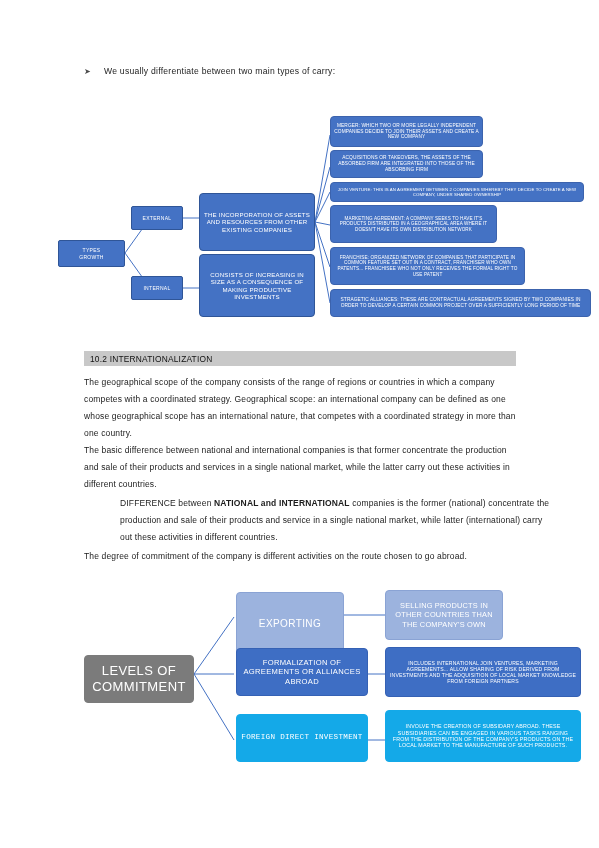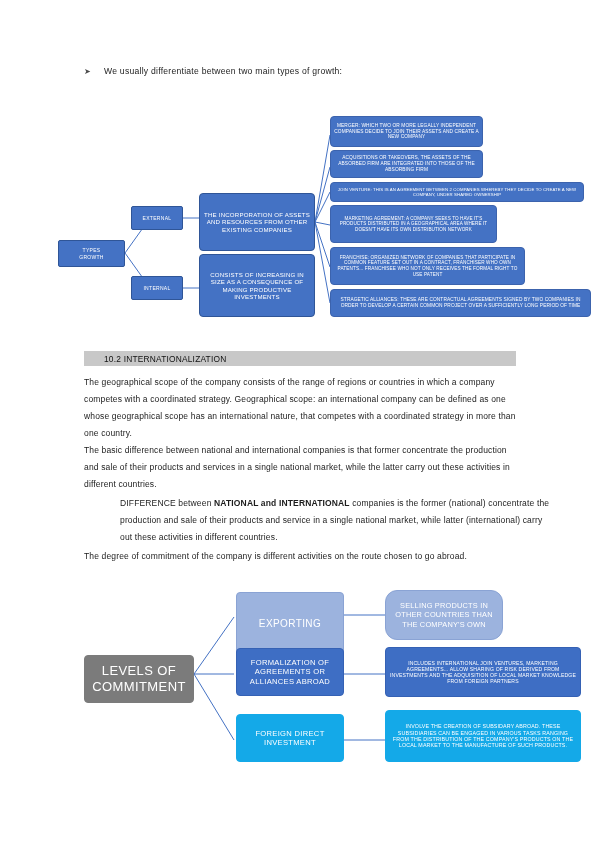--- a/index.html
+++ b/index.html
@@ -38,21 +38,21 @@
     left: 84px;
     top: 351px;
     width: 432px;
     height: 15px;
     background: #c8c8c8;
     font-size: 8.4px;
     letter-spacing: .2px;
     color: #111;
     display: flex;
     align-items: center;
-    padding-left: 20px;
+    padding-left: 6px;
     box-sizing: border-box;
   }
 
   .para {
     position: absolute;
     left: 84px;
     width: 434px;
     font-size: 8.5px;
     line-height: 17px;
     letter-spacing: .15px;
@@ -93,21 +93,21 @@
   svg.connectors line, svg.connectors path {
     stroke: #4472c4;
     stroke-width: 1;
     fill: none;
   }
 </style>
 </head>
 <body>
 
 <div class="bullet-line">
-  <span class="bullet-glyph">➤</span><span>We usually differentiate between two main types of growth:</span>
+  <span class="bullet-glyph">➤</span><span>We usually differentiate between two main types of carry:</span>
 </div>
 
 <div class="diagram" style="left:0px; top:0px; width:599px; height:340px;">
 
   <svg class="connectors" width="599" height="340">
 
     <line x1="125" y1="253" x2="150" y2="218"></line>
     <line x1="125" y1="253" x2="150" y2="288"></line>
 
     <line x1="183" y1="218" x2="199" y2="218"></line>
@@ -166,22 +166,22 @@
     <line x1="344" y1="615" x2="385" y2="615"></line>
     <line x1="344" y1="674" x2="385" y2="674"></line>
     <line x1="344" y1="740" x2="385" y2="740"></line>
   </svg>
 
   <div class="node grey" style="left:84px; top:655px; width:110px; height:48px; font-size:13px; letter-spacing:.4px; white-space:pre-line;">LEVELS OF
 COMMITMENT</div>
 
   <div class="node lightblue" style="left:236px; top:592px; width:108px; height:64px; font-size:10px; letter-spacing:.4px;">EXPORTING</div>
 
-  <div class="node midblue" style="left:236px; top:648px; width:108px; height:48px; font-size:7.6px; letter-spacing:.3px;">FORMALIZATION OF AGREEMENTS OR ALLIANCES ABROAD</div>
+  <div class="node midblue" style="left:236px; top:648px; width:132px; height:48px; font-size:7.6px; letter-spacing:.3px;">FORMALIZATION OF AGREEMENTS OR ALLIANCES ABROAD</div>
 
-  <div class="node cyan" style="left:236px; top:714px; width:108px; height:48px; font-size:7.6px; letter-spacing:.3px;">FOREIGN DIRECT INVESTMENT</div>
+  <div class="node cyan" style="left:236px; top:714px; width:132px; height:48px; font-size:7.6px; letter-spacing:.3px;font-family:Liberation Mono, monospace;">FOREIGN DIRECT INVESTMENT</div>
 
-  <div class="node lightblue" style="left:385px; top:590px; width:118px; height:50px; font-size:7.4px; letter-spacing:.2px;border-radius:12px;">SELLING PRODUCTS IN OTHER COUNTRIES THAN THE COMPANY'S OWN</div>
+  <div class="node lightblue" style="left:385px; top:590px; width:118px; height:50px; font-size:7.4px; letter-spacing:.2px;">SELLING PRODUCTS IN OTHER COUNTRIES THAN THE COMPANY'S OWN</div>
 
   <div class="node midblue" style="left:385px; top:647px; width:196px; height:50px; font-size:5.1px; letter-spacing:.15px;">INCLUDES INTERNATIONAL JOIN VENTURES, MARKETING AGREEMENTS... ALLOW SHARING OF RISK DERIVED FROM INVESTMENTS AND THE ADQUISITION OF LOCAL MARKET KNOWLEDGE FROM FOREIGN PARTNERS</div>
 
   <div class="node cyan" style="left:385px; top:710px; width:196px; height:52px; font-size:5.3px; letter-spacing:.15px;">INVOLVE THE CREATION OF SUBSIDARY ABROAD. THESE SUBSIDIARIES CAN BE ENGAGED IN VARIOUS TASKS RANGING FROM THE DISTRIBUTION OF THE COMPANY'S PRODUCTS ON THE LOCAL MARKET TO THE MANUFACTURE OF SUCH PRODUCTS.</div>
 </div>
 
 </body></html>

